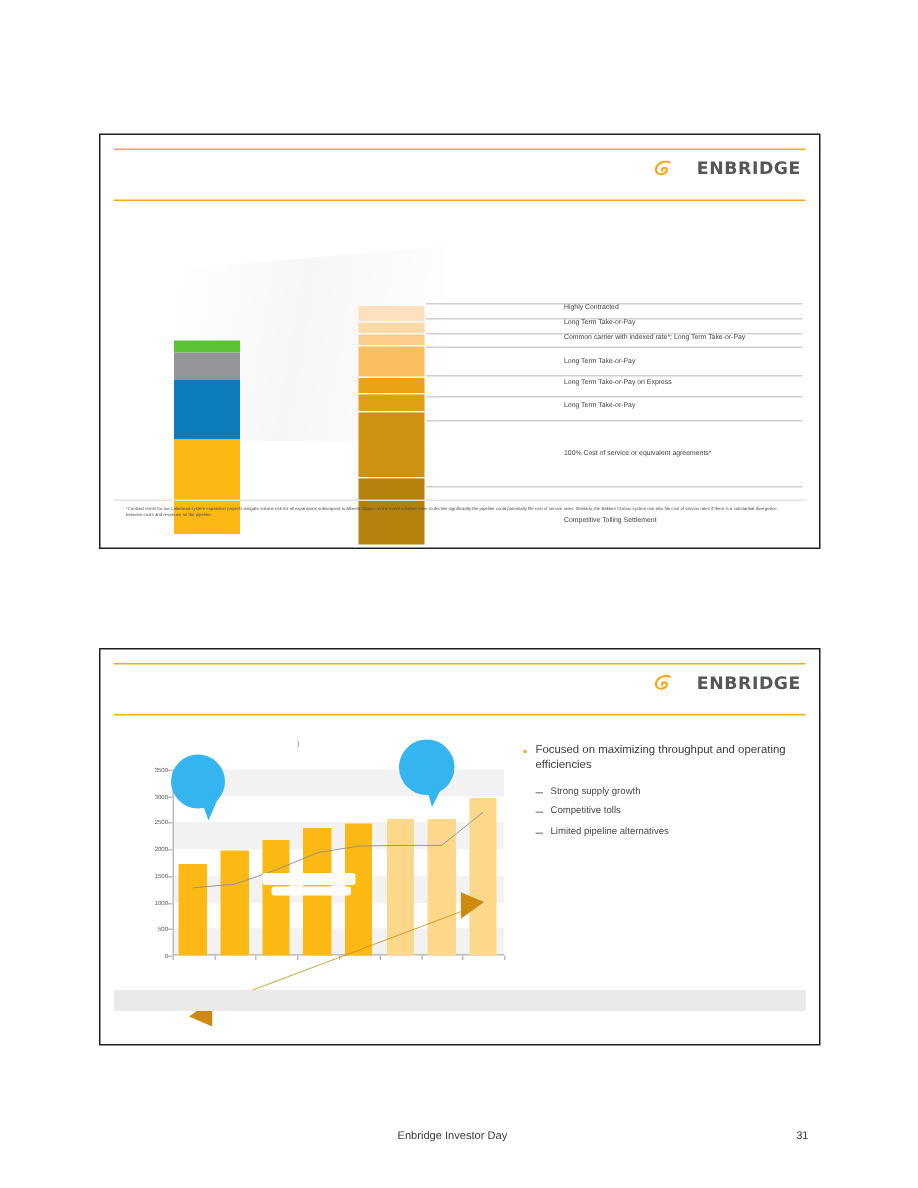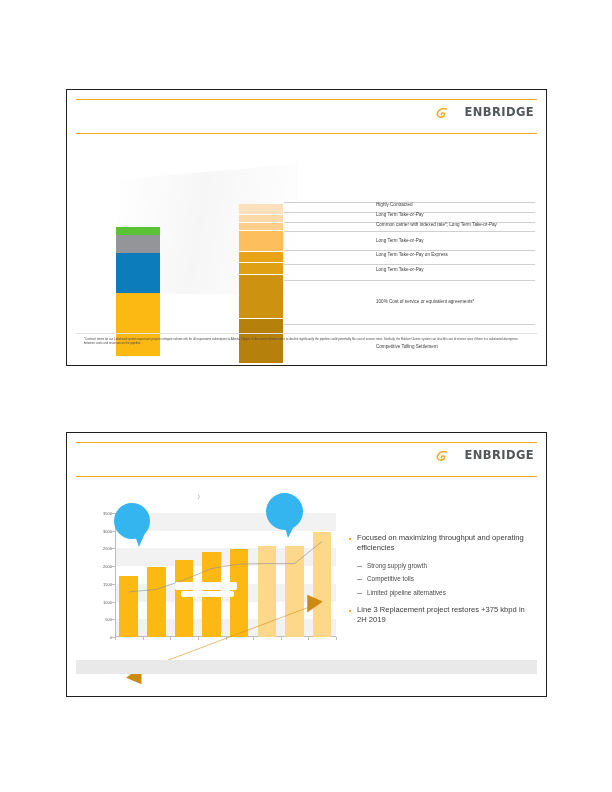--- a/index.html
+++ b/index.html
@@ -116,21 +116,21 @@
   }
   .bubble-tail{position:absolute;}
 
   .arrow-label{
     position:absolute;
     background:#ffffff;
     border-radius:2px;
   }
 
   
-  .bullets{position:absolute;left:272px;top:14px;right:2px;bottom:20px;margin-top:38px;}
+  .bullets{position:absolute;left:272px;top:14px;right:2px;bottom:20px;}
   .blt{position:relative;padding-left:9px;margin-bottom:9px;}
   .blt::before{
     content:"";position:absolute;left:1px;top:4.5px;
     width:2.2px;height:2.2px;background:#f7a81b;
   }
   .blt-text{font-size:7.6px;line-height:1.32;color:#3a3a3a;}
   .sub{position:relative;padding-left:10px;margin:5px 0 5px 9px;}
   .sub::before{
     content:"";position:absolute;left:0px;top:4px;
     width:5px;height:1px;background:#9a9a9a;
@@ -332,24 +332,25 @@
           </div>
           <div class="sub">
             <div class="sub-text">Strong supply growth</div>
           </div>
           <div class="sub">
             <div class="sub-text">Competitive tolls</div>
           </div>
           <div class="sub">
             <div class="sub-text">Limited pipeline alternatives</div>
           </div>
-          <div class="blt" style="margin-top:8px">
-            <div class="blt-text">Line 3 Replacement project  restores +375 kbpd in 2H 2019</div>
-          </div>
         </div>
 
         <div class="s2-grayband"></div>
       </div>
     </div>
   </div>
 
+  <div class="pg-footer">
+    <span class="ft-title">Enbridge Investor Day</span>
+    <span class="ft-page">31</span>
+  </div>
 
 </div>
 
 </body></html>

